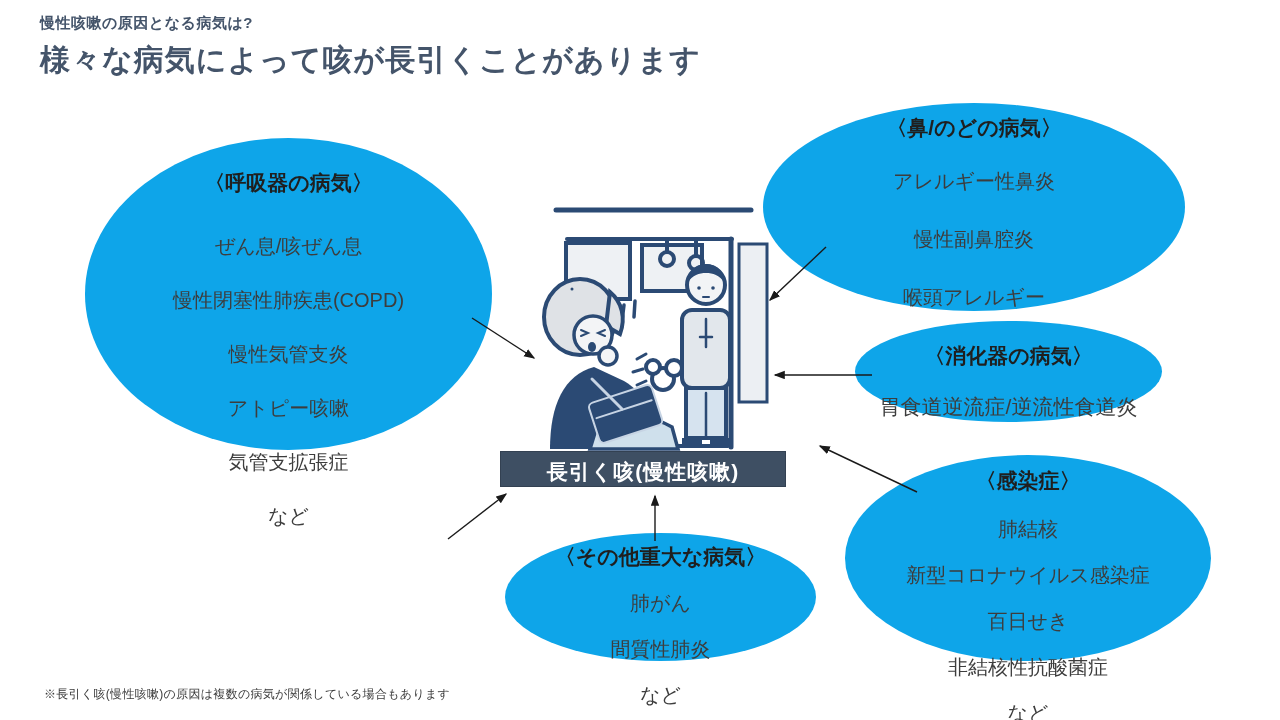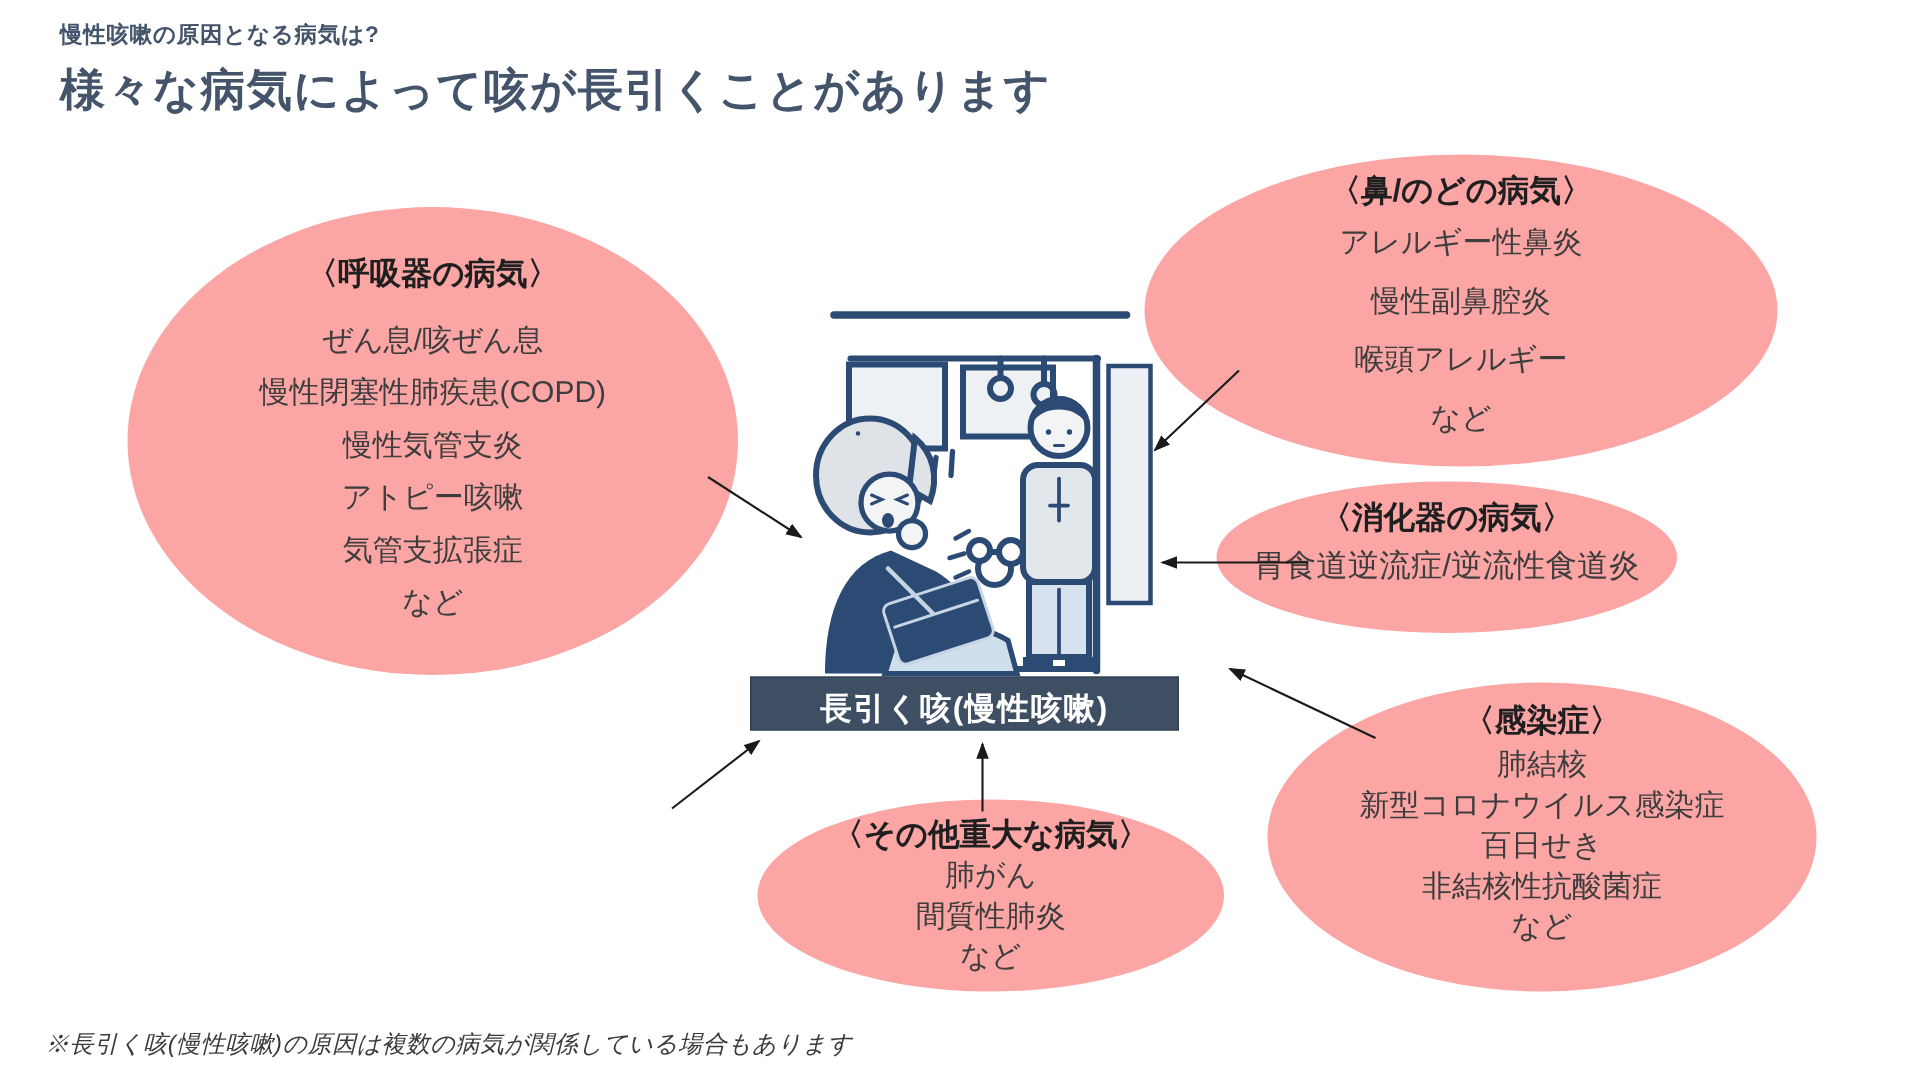--- a/index.html
+++ b/index.html
@@ -12,36 +12,36 @@
   .kicker{
     position:absolute;left:40px;top:14px;
     font-size:15px;font-weight:bold;color:#44546a;letter-spacing:.5px;
   }
   .title{
     position:absolute;left:40px;top:40px;margin:0;
     font-size:30px;font-weight:bold;color:#44546a;letter-spacing:1px;
   }
 
   .bubble{
-    position:absolute;background:#fca5a5;border-radius:50%;
+    position:absolute;background:#0ea5e9;border-radius:50%;
     display:flex;flex-direction:column;align-items:center;
-    text-align:center;box-sizing:border-box;color:#262626;
+    text-align:center;box-sizing:border-box;color:#262626;gap:19px;
   }
   .b-title{font-size:21px;font-weight:bold;line-height:26px;color:#1f1f1f;white-space:nowrap;}
   .b-item{font-size:20px;color:#3d3d3d;white-space:nowrap;}
 
   #b-respiratory{left:85px;top:138px;width:407px;height:312px;padding-top:32px;}
   #b-respiratory .b-title{margin-bottom:14px;}
   #b-respiratory .b-item{line-height:35px;}
 
   #b-nose{left:763px;top:103px;width:422px;height:208px;padding-top:12px;}
   #b-nose .b-title{margin-bottom:2px;}
   #b-nose .b-item{line-height:39px;}
 
-  #b-digestive{left:811px;top:321px;width:307px;height:101px;padding-top:12px;}
+  #b-digestive{left:855px;top:321px;width:307px;height:101px;padding-top:12px;justify-content:flex-end;}
   #b-digestive .b-title{margin-bottom:4px;}
   #b-digestive .b-item{line-height:30px;font-size:21px;}
 
   #b-infection{left:845px;top:455px;width:366px;height:206px;padding-top:13px;}
   #b-infection .b-title{margin-bottom:3px;}
   #b-infection .b-item{line-height:27px;}
 
   #b-nervous{left:148px;top:497px;width:312px;height:118px;padding-top:9px;}
   #b-nervous .b-title{margin-bottom:1px;}
   #b-nervous .b-item{line-height:27px;}
@@ -55,22 +55,22 @@
   .center-box{
     position:absolute;left:500px;top:451px;width:286px;height:36px;
     background:#3e4f63;border:1px solid #334152;box-sizing:border-box;
     display:flex;align-items:flex-end;justify-content:center;
   }
   .center-box span{color:#ffffff;font-size:21px;font-weight:bold;letter-spacing:1px;white-space:nowrap;}
 
   .arrows{position:absolute;left:0;top:0;width:1280px;height:720px;pointer-events:none;}
 
   .footnote{
-    position:absolute;left:30px;top:686px;
-    font-size:16px;color:#3a3a3a;letter-spacing:.3px;font-style:italic;
+    position:absolute;left:44px;top:686px;
+    font-size:12px;color:#3a3a3a;letter-spacing:.3px;
   }
 </style>
 </head>
 <body>
 
 <div class="page">
 
   <div class="kicker">慢性咳嗽の原因となる病気は?</div>
   <h1 class="title">様々な病気によって咳が長引くことがあります</h1>
 

